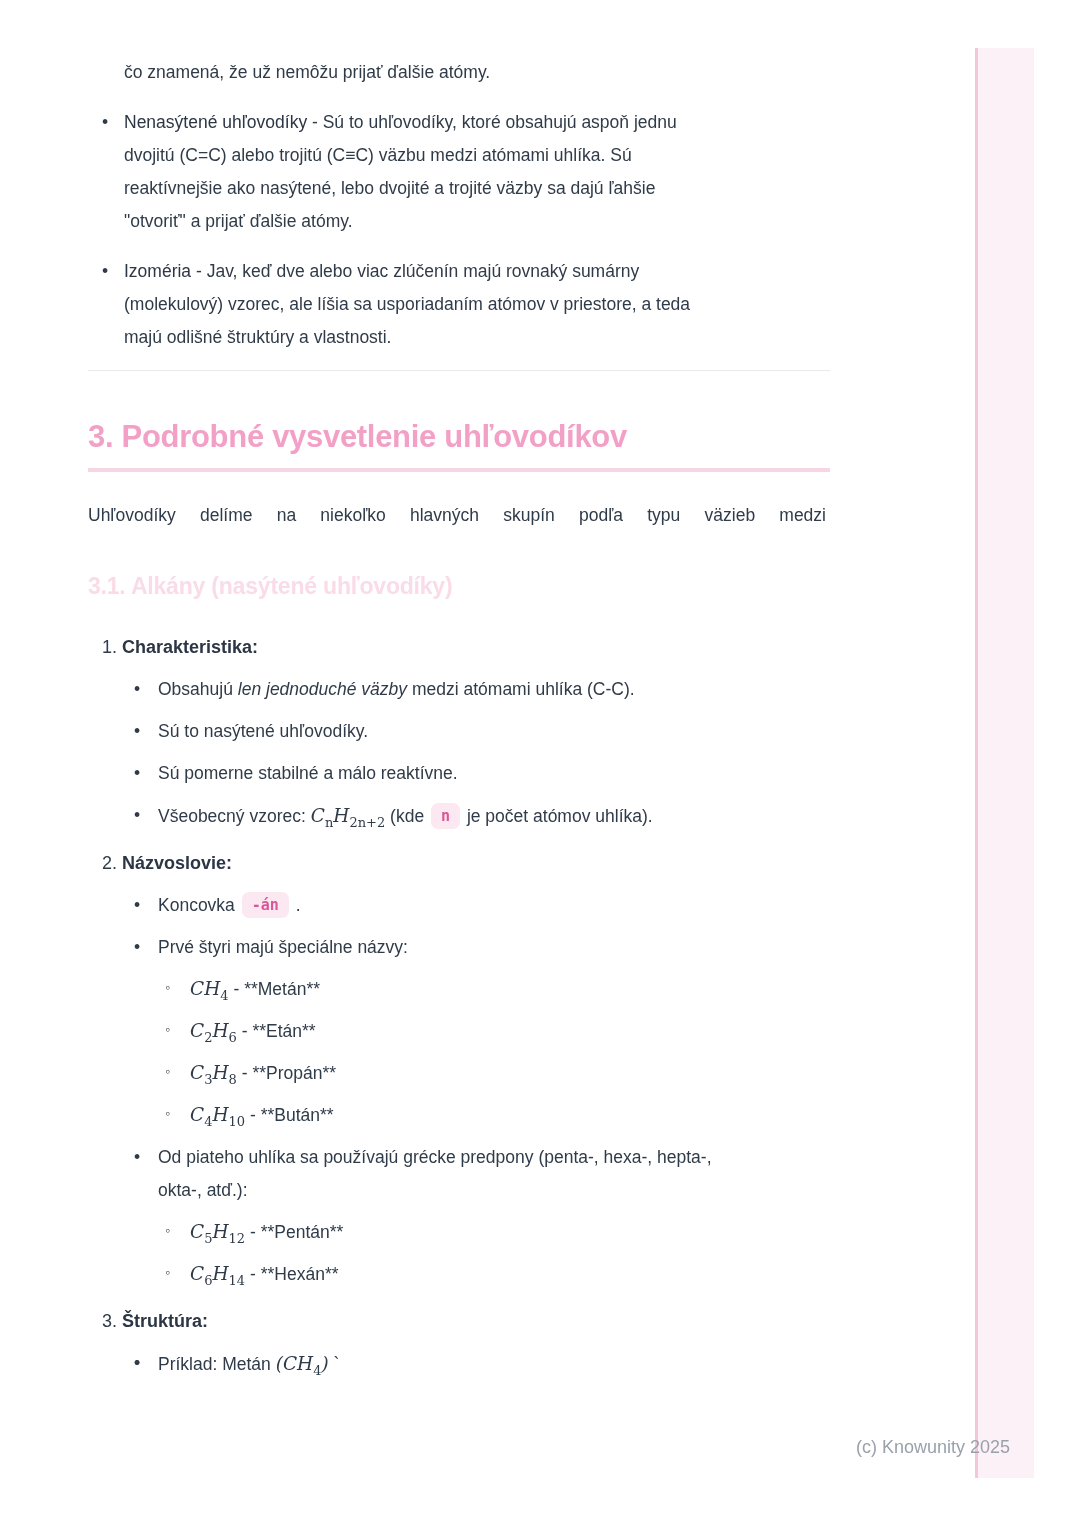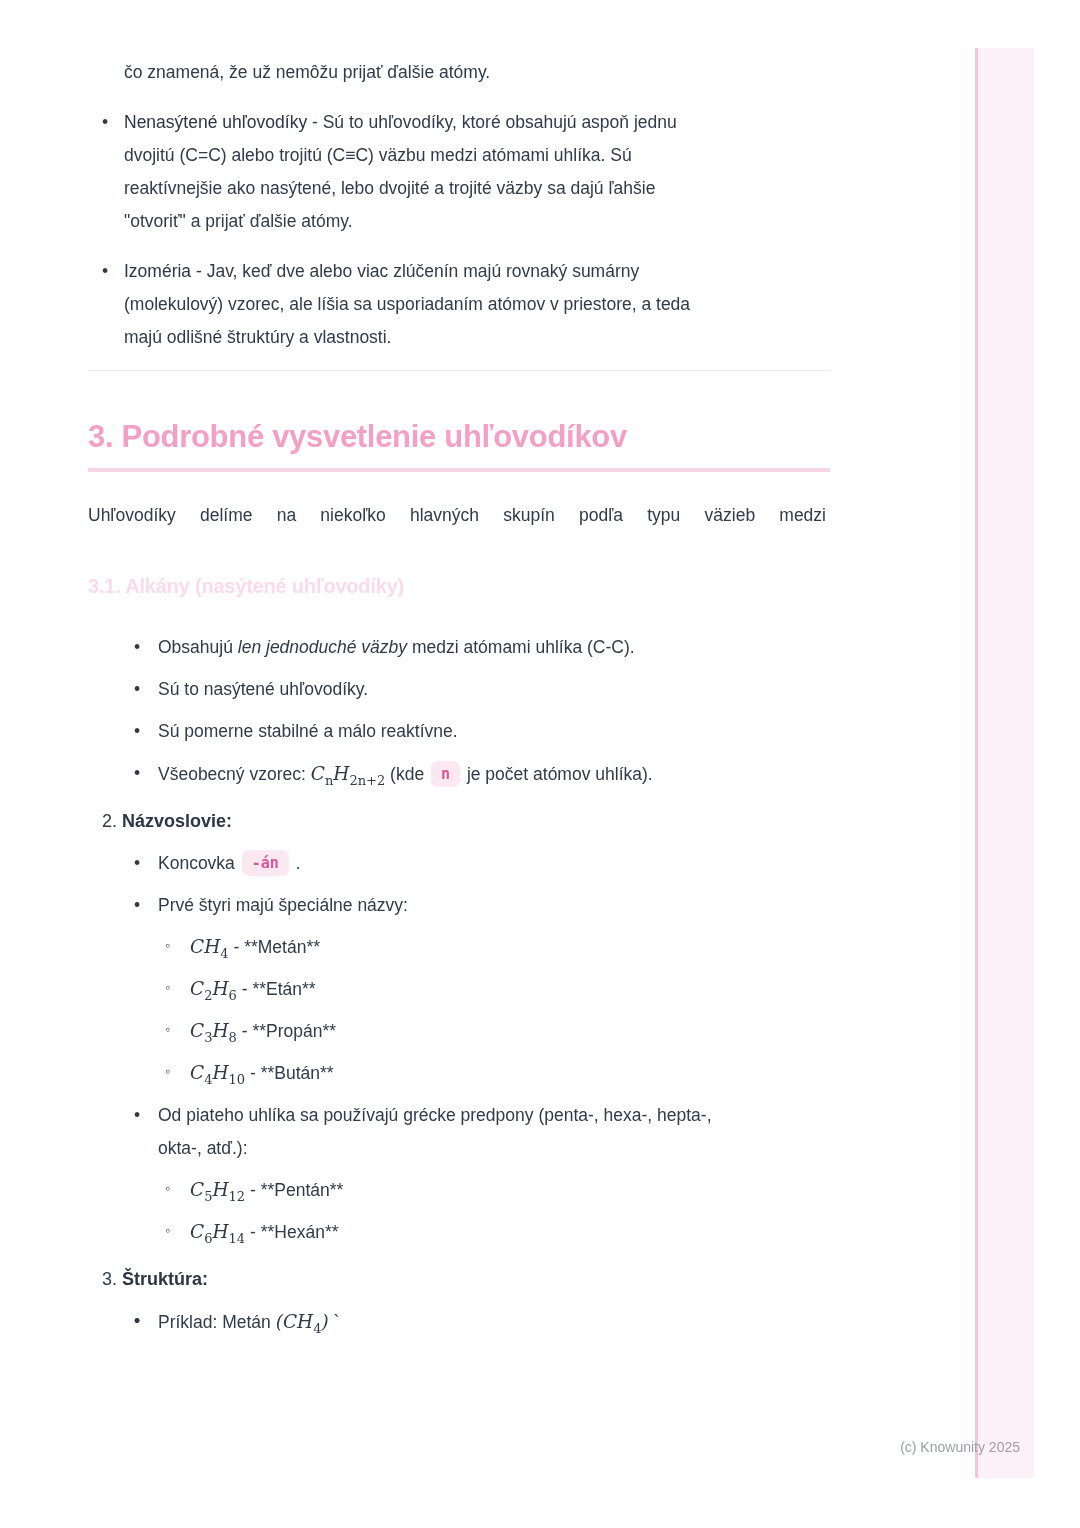--- a/index.html
+++ b/index.html
@@ -19,21 +19,21 @@
   
   hr.rule{border:none;border-top:1.5px solid #e8e9eb;margin:16px 0 0 0;}
   
   h1.sec{margin:44px 0 0 0;font-size:31px;line-height:44px;font-weight:bold;color:#f3a0c6;letter-spacing:-0.3px;}
   .sec-underline{height:4px;background:#f8d5e5;margin-top:9px;}
   
   p.lead{margin:26px 4px 0 0;line-height:35px;}
   .lead-line1{display:block;text-align:justify;text-align-last:justify;}
   .lead-line2{display:block;}
   
-  h2.subsec{margin:36px 0 0 0;font-size:20px;line-height:34px;font-weight:bold;color:#fadbe8;letter-spacing:-0.2px;}
+  h2.subsec{margin:36px 0 0 0;font-size:23px;line-height:34px;font-weight:bold;color:#fadbe8;letter-spacing:-0.2px;}
   
   section.numsec{margin-top:14px;}
   section.numsec.first{margin-top:28px;}
   .num-row{padding-left:14px;font-size:18px;line-height:33px;}
   .num-row .num{font-weight:normal;}
   .num-row .lbl{font-weight:bold;color:#2c3644;}
   ul.sub{list-style:none;margin:0;padding:0;}
   ul.sub > li{position:relative;padding-left:70px;margin-top:9px;}
   ul.sub > li > .dot{position:absolute;left:46px;top:0;}
   ul.sub3{list-style:none;margin:0;padding:0;}
@@ -48,21 +48,21 @@
     font-family:"DejaVu Sans Mono",monospace;font-size:15px;font-weight:bold;
     padding:1px 10px;border-radius:7px;line-height:24px;vertical-align:1px;margin:0 2px;
   }
   em.it{font-style:italic;}
   
   .side-strip{
     position:absolute;left:975px;top:48px;width:59px;height:1430px;
     background:#fcf1f6;border-left:3px solid #f4c6d9;box-sizing:border-box;
   }
   
-  .footer{position:absolute;top:1438px;right:60px;font-size:14px;line-height:18px;color:#9aa1ab;}
+  .footer{position:absolute;top:1438px;right:70px;font-size:18px;line-height:18px;color:#9aa1ab;}
 </style>
 </head>
 <body>
 
 <div class="content">
 
   <p class="cont">čo znamená, že už nemôžu prijať ďalšie atómy.</p>
 
   <ul class="toplist">
     <li>
@@ -85,20 +85,24 @@
   <h1 class="sec">3. Podrobné vysvetlenie uhľovodíkov</h1>
   <div class="sec-underline"></div>
 
   <p class="lead">
       <span class="lead-line1">Uhľovodíky delíme na niekoľko hlavných skupín podľa typu väzieb medzi</span>
     </p>
 
   <h2 class="subsec">3.1. Alkány (nasýtené uhľovodíky)</h2>
 
   <section class="numsec first">
+    <div class="num-row">
+      <span class="num">1.</span>
+      <span class="lbl">Charakteristika:</span>
+    </div>
     <ul class="sub">
       <li>
         <span class="dot">•</span>
         <span>Obsahujú </span><em class="it">len jednoduché väzby</em><span> medzi atómami uhlíka (C-C).</span>
       </li>
       <li>
         <span class="dot">•</span>
         <span>Sú to nasýtené uhľovodíky.</span>
       </li>
       <li>

